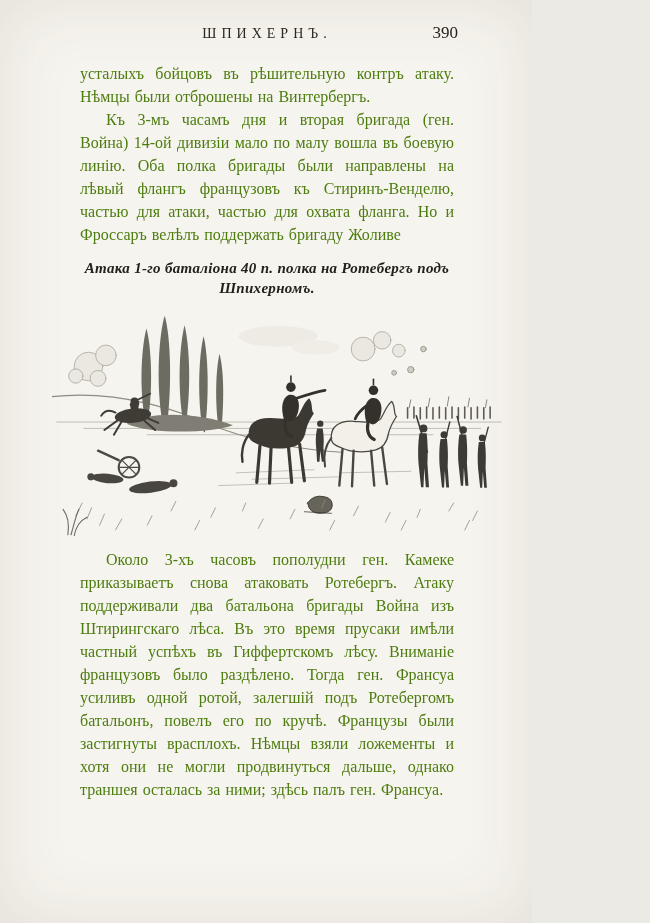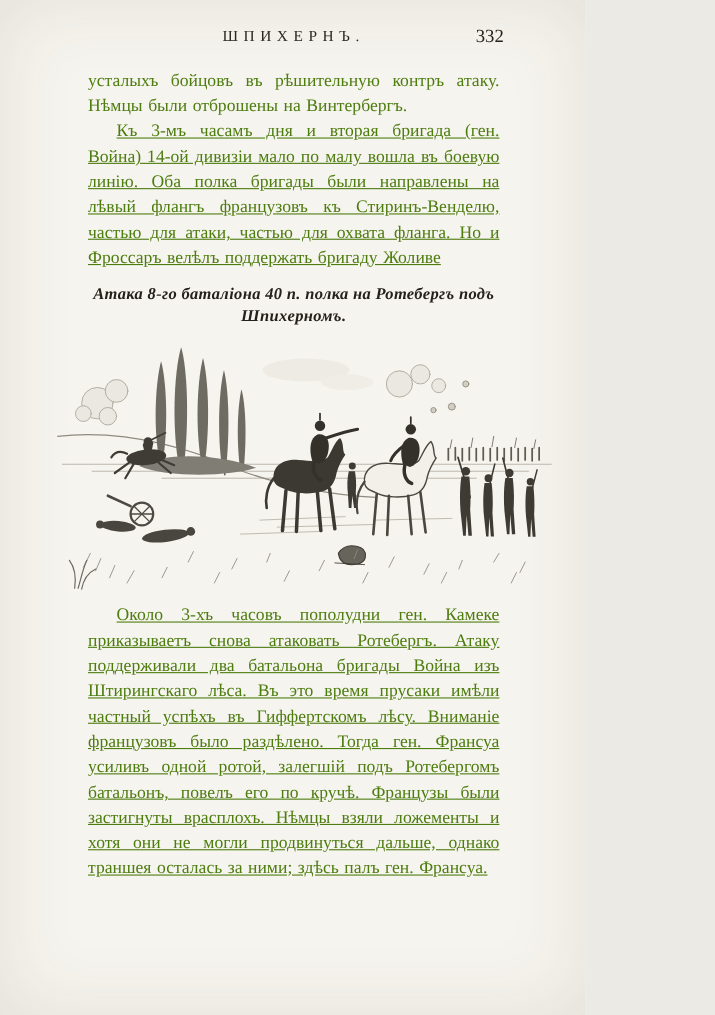--- a/index.html
+++ b/index.html
@@ -41,21 +41,21 @@
     color: #26231d;
   }
   .para {
     margin: 0;
     text-align: justify;
     font-size: 16px;
     line-height: 23px;
     color: #4d7c0f;
     word-spacing: 1px;
   }
-  .indent { text-indent: 26px; text-decoration: underline; }
+  .indent { text-indent: 26px; }
   .caption {
     margin: 12px auto 5px;
     max-width: 408px;
     text-align: center;
     font-weight: 700;
     font-style: italic;
     font-size: 15px;
     line-height: 20px;
     letter-spacing: 0.3px;
     color: #24211b;
@@ -69,30 +69,30 @@
     height: auto;
   }
 </style>
 </head>
 <body>
 
 <div class="page">
 
   <div class="header">
     <span class="running-title">ШПИХЕРНЪ.</span>
-    <span class="page-number">332</span>
+    <span class="page-number">390</span>
   </div>
 
   <div class="bodytext">
 
     <p class="para">усталыхъ бойцовъ въ рѣшительную контръ атаку. Нѣмцы были отброшены на Винтербергъ.</p>
 
     <p class="para indent">Къ 3-мъ часамъ дня и вторая бригада (ген. Война) 14-ой дивизіи мало по малу вошла въ боевую линію. Оба полка бригады были направлены на лѣвый флангъ французовъ къ Стиринъ-Венделю, частью для атаки, частью для охвата фланга. Но и Фроссаръ велѣлъ поддержать бригаду Жоливе</p>
 
-    <div class="caption">Атака 8-го баталіона 40 п. полка на Ротебергъ подъ Шпихерномъ.</div>
+    <div class="caption">Атака 1-го баталіона 40 п. полка на Ротебергъ подъ Шпихерномъ.</div>
 
     <figure class="figure">
       <svg viewBox="0 0 572 300" xmlns="http://www.w3.org/2000/svg" role="img">
         <g stroke-linecap="round">
 
           <ellipse cx="285" cy="42" rx="50" ry="13" fill="#edebe4"></ellipse>
           <ellipse cx="332" cy="56" rx="30" ry="9" fill="#efede6"></ellipse>
 
           <g fill="#eae8e0" stroke="#a9a59a" stroke-width="1">
             <circle cx="46" cy="80" r="18"></circle>

